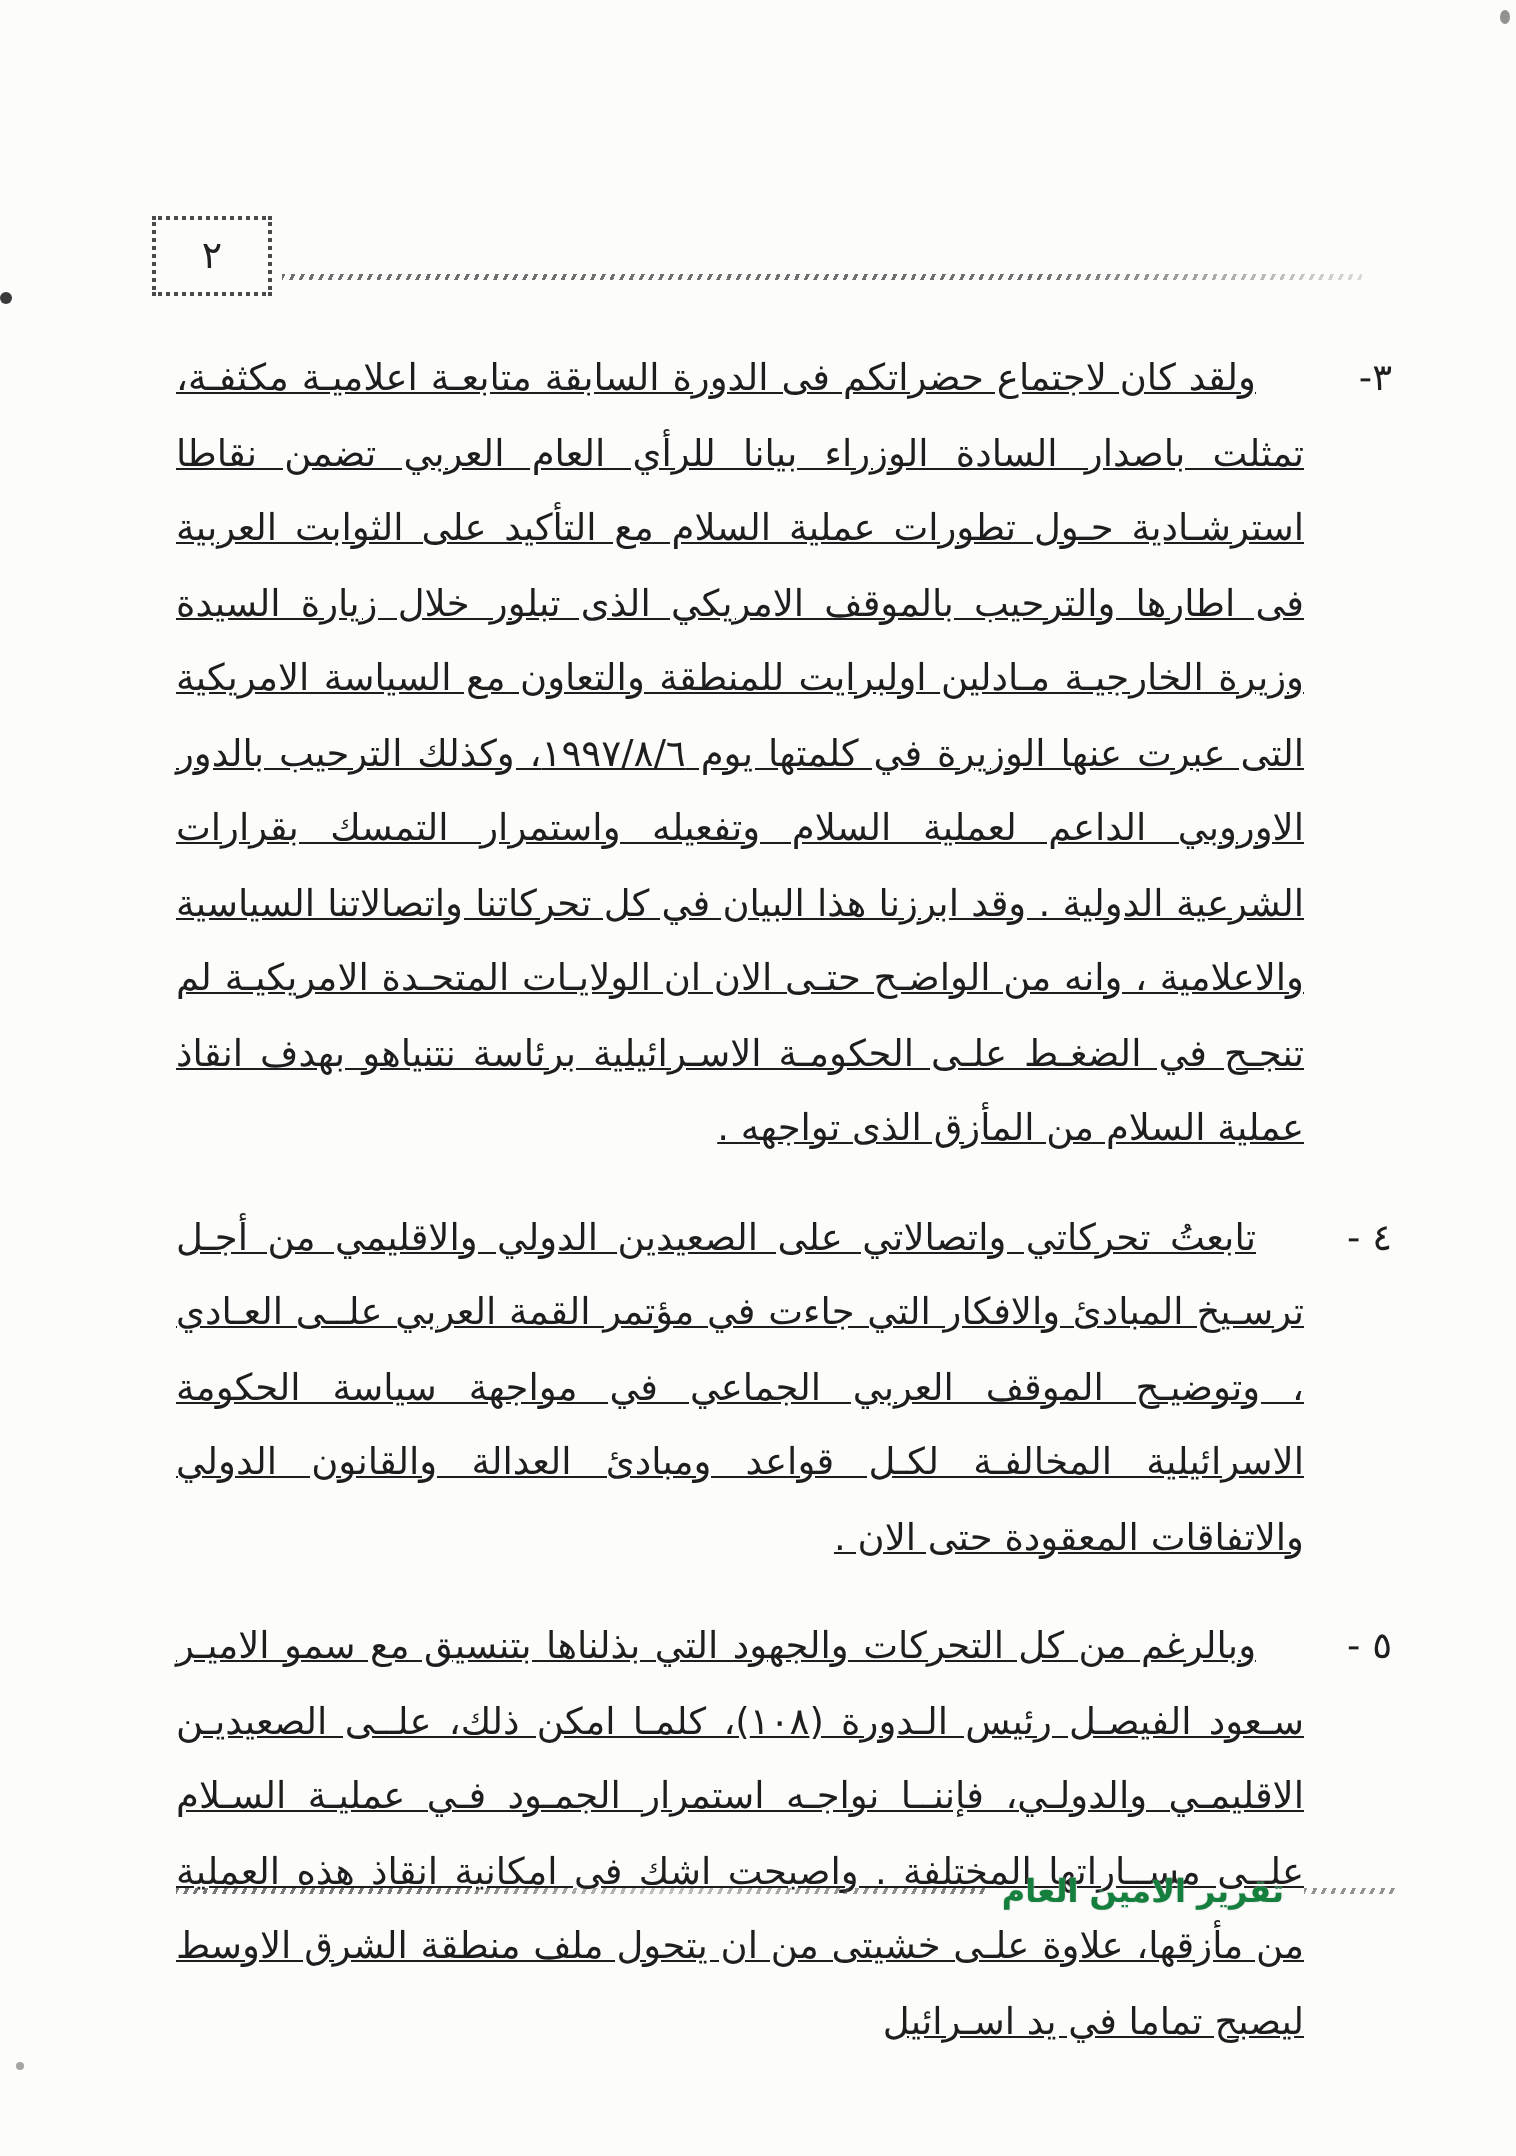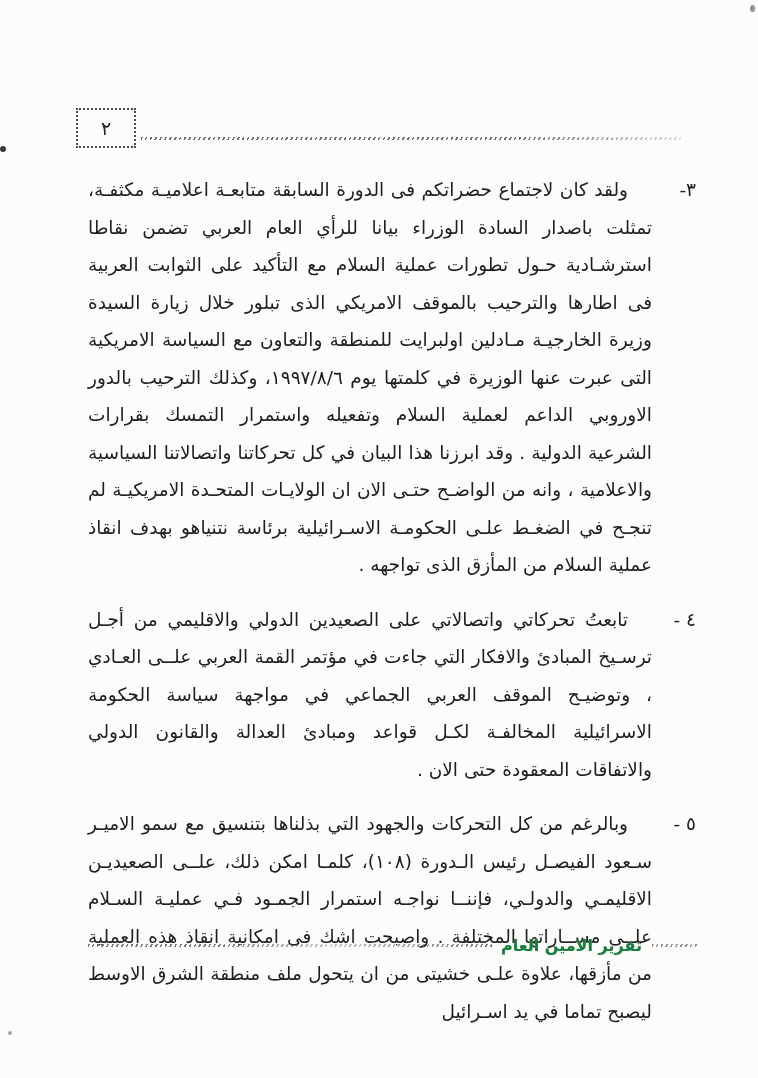--- a/index.html
+++ b/index.html
@@ -40,21 +40,21 @@
   .para {
     display:flex;
     margin-bottom:17px;
     font-size:18.5px;
     line-height:37.5px;
     text-align:justify;
     text-justify:inter-word;
     letter-spacing:.1px;
   }
   .marker { flex:0 0 44px; white-space:nowrap; }
-  .ptext  { flex:1; text-indent:24px; }
+  .ptext  { flex:1; text-indent:24px;text-decoration:underline; }
   
   .footer {
     position:absolute; left:88px; right:60px; top:930px; height:30px;
     display:flex; align-items:center; direction:ltr;
   }
   .seg-long  { flex:1; height:3px; opacity:.75;
     -webkit-mask-image:linear-gradient(90deg,#000 30%,rgba(0,0,0,.45) 60%,#000);
             mask-image:linear-gradient(90deg,#000 30%,rgba(0,0,0,.45) 60%,#000); }
   .seg-short { width:46px; height:3px; opacity:.6; margin-left:6px; }
   .footer-stamp {

